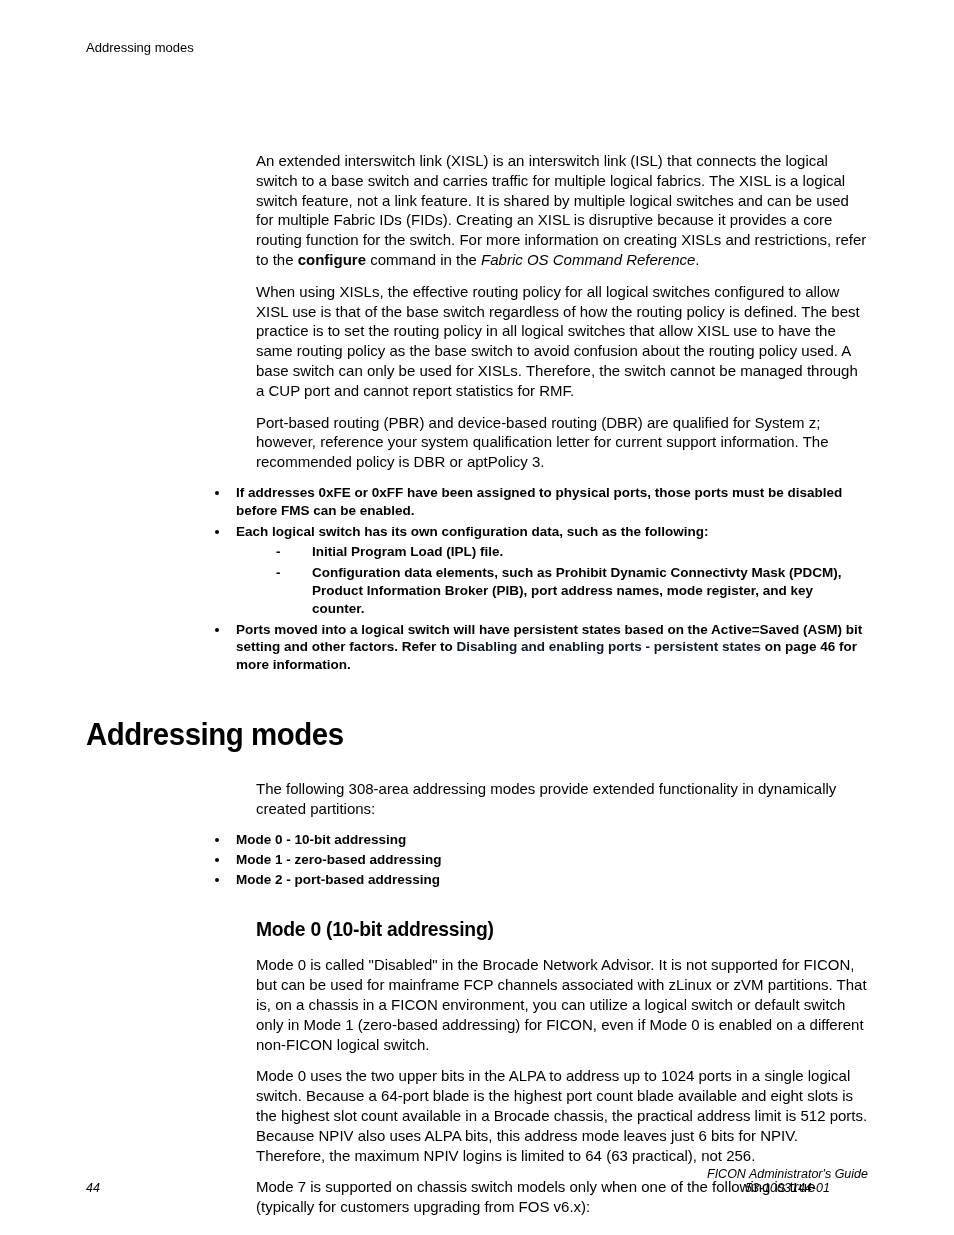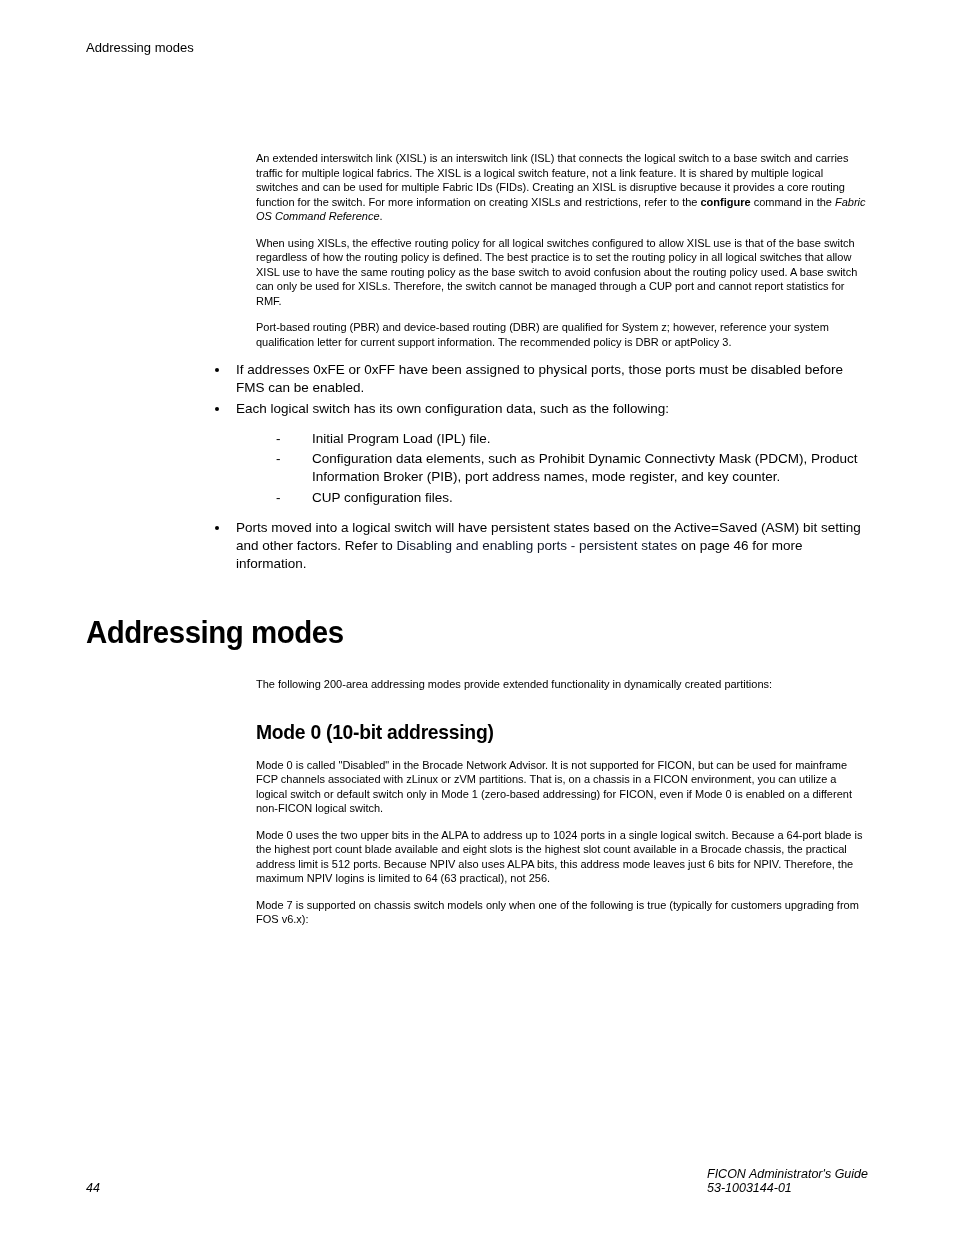--- a/index.html
+++ b/index.html
@@ -17,42 +17,42 @@
     padding: 40px 86px 40px 86px;
   }
   .running-header {
     font-size: 13px;
     margin-bottom: 96px;
   }
   .body-col {
     margin-left: 170px;
   }
   p {
-    font-size: 11px;
+    font-size: 15px;
     line-height: 1.32;
     margin: 0 0 12px 0;
   }
   .bold { font-weight: bold; }
   .italic { font-style: italic; }
   ul.bullets {
     list-style: disc;
     padding-left: 0;
     margin: 0 0 12px 0;
   }
   ul.bullets > li {
     font-size: 13.5px;
     line-height: 1.32;
     margin-left: -8px;
     padding-left: 6px;
     margin-bottom: 3px;
   }
   ul.dashes {
     list-style: none;
     padding-left: 40px;
-    margin: 12px 0;
+    margin: 3px 0;
   }
   ul.dashes > li {
     font-size: 13.5px;
     line-height: 1.32;
     position: relative;
     padding-left: 36px;
     margin-bottom: 3px;
   }
   ul.dashes > li::before {
     content: "-";
@@ -84,35 +84,36 @@
     position: absolute;
     bottom: 40px;
     left: 86px;
     right: 86px;
     display: flex;
     justify-content: space-between;
     align-items: flex-end;
     font-size: 12.5px;
     font-style: italic;
   }
-  .footer .right { text-align: left; margin-left: 19px; }
+  .footer .right { text-align: center; margin-left: 19px; }
   .modes-list {
     list-style: disc;
     padding-left: 0;
     margin: 0 0 12px 0;
   }
   .modes-list > li {
     font-size: 13.5px;
     line-height: 1.35;
     margin-left: -8px;
     padding-left: 6px;
     margin-bottom: 2px;
   }
   .bullets-outer {
     margin-left: -18px;
+    font-weight: bold;
   }
 </style>
 </head>
 <body>
 
 <div class="page">
 
   <div class="running-header">Addressing modes</div>
 
   <div class="body-col">
@@ -125,34 +126,40 @@
     <p>Port-based routing (PBR) and device-based routing (DBR) are qualified for System z; however, reference your system qualification letter for current support information. The recommended policy is DBR or aptPolicy 3.</p>
 
     <div class="bullets-outer">
     <ul class="bullets">
       <li>If addresses 0xFE or 0xFF have been assigned to physical ports, those ports must be disabled before FMS can be enabled.</li>
       <li>
         <span>Each logical switch has its own configuration data, such as the following:</span>
         <ul class="dashes">
           <li>Initial Program Load (IPL) file.</li>
           <li>Configuration data elements, such as Prohibit Dynamic Connectivty Mask (PDCM), Product Information Broker (PIB), port address names, mode register, and key counter.</li>
-          <li>CUP configuration files.</li>
         </ul>
       </li>
       <li>
         <span>Ports moved into a logical switch will have persistent states based on the Active=Saved (ASM) bit setting and other factors. Refer to </span><a class="link" href="#">Disabling and enabling ports - persistent states</a><span> on page 46 for more information.</span>
       </li>
     </ul>
     </div>
   </div>
 
   <h1 class="section">Addressing modes</h1>
 
   <div class="body-col">
-    <p>The following 200-area addressing modes provide extended functionality in dynamically created partitions:</p>
+    <p>The following 308-area addressing modes provide extended functionality in dynamically created partitions:</p>
+    <div class="bullets-outer">
+    <ul class="modes-list">
+      <li>Mode 0 - 10-bit addressing</li>
+      <li>Mode 1 - zero-based addressing</li>
+      <li>Mode 2 - port-based addressing</li>
+    </ul>
+    </div>
 
     <h2 class="subsection">Mode 0 (10-bit addressing)</h2>
 
     <p>Mode 0 is called "Disabled" in the Brocade Network Advisor. It is not supported for FICON, but can be used for mainframe FCP channels associated with zLinux or zVM partitions. That is, on a chassis in a FICON environment, you can utilize a logical switch or default switch only in Mode 1 (zero-based addressing) for FICON, even if Mode 0 is enabled on a different non-FICON logical switch.</p>
     <p>Mode 0 uses the two upper bits in the ALPA to address up to 1024 ports in a single logical switch. Because a 64-port blade is the highest port count blade available and eight slots is the highest slot count available in a Brocade chassis, the practical address limit is 512 ports. Because NPIV also uses ALPA bits, this address mode leaves just 6 bits for NPIV. Therefore, the maximum NPIV logins is limited to 64 (63 practical), not 256.</p>
     <p>Mode 7 is supported on chassis switch models only when one of the following is true (typically for customers upgrading from FOS v6.x):</p>
   </div>
 
   <div class="footer">
     <div>44</div>

